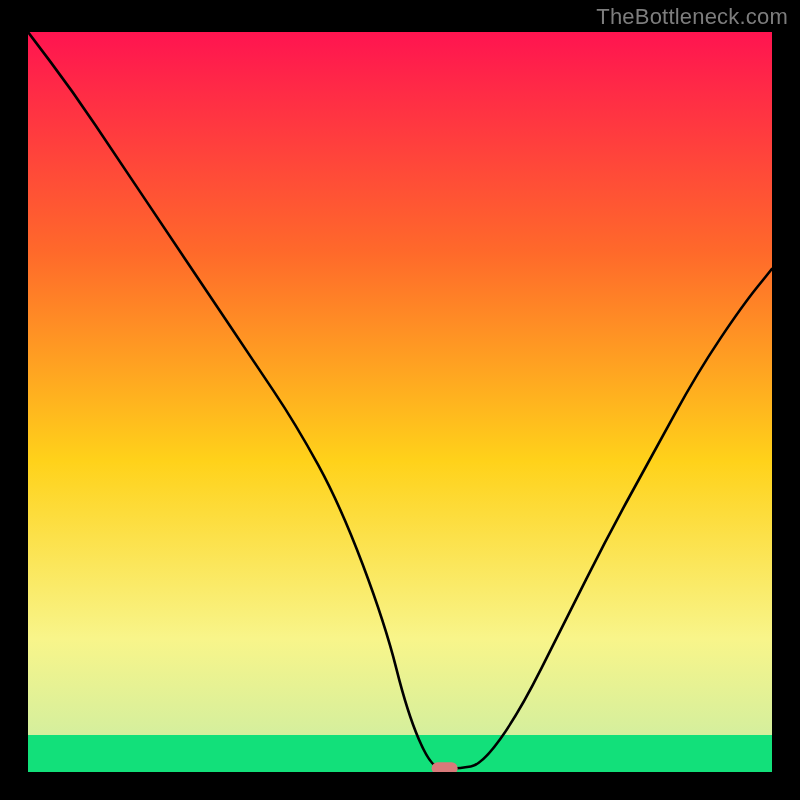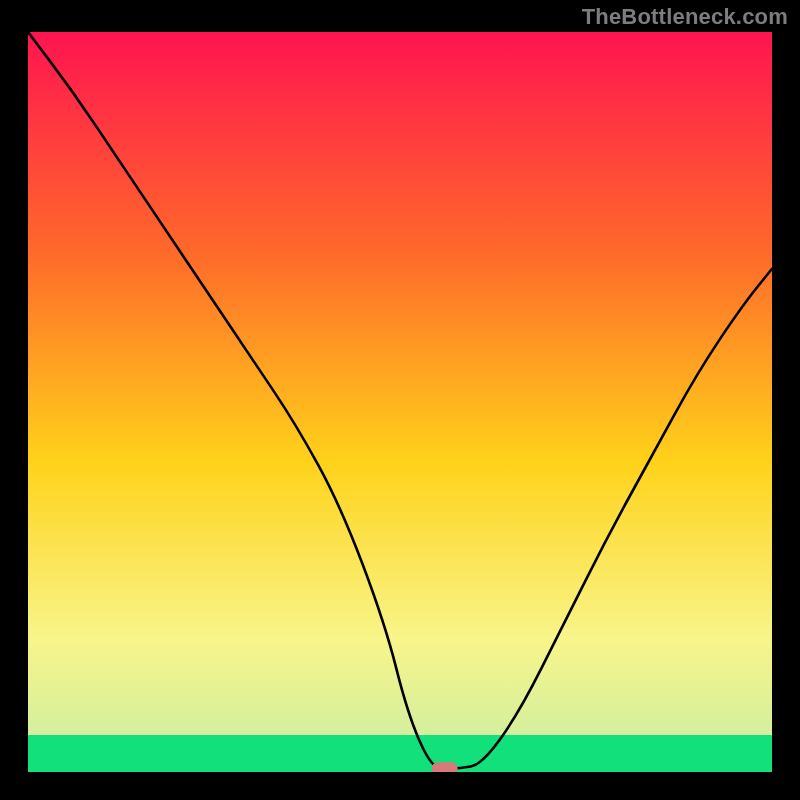--- a/index.html
+++ b/index.html
@@ -9,21 +9,21 @@
     background: #000;
     position: relative;
     font-family: Arial, Helvetica, sans-serif;
   }
   .attribution {
     position: absolute;
     top: 4px;
     right: 12px;
     font-size: 22px;
     color: #7d7d7d;
-    font-weight: 700;
+    font-weight: 400;
     letter-spacing: 0.2px;
   }
   .plot {
     position: absolute;
     left: 28px;
     top: 32px;
     width: 744px;
     height: 740px;
   }
   .plot svg {

